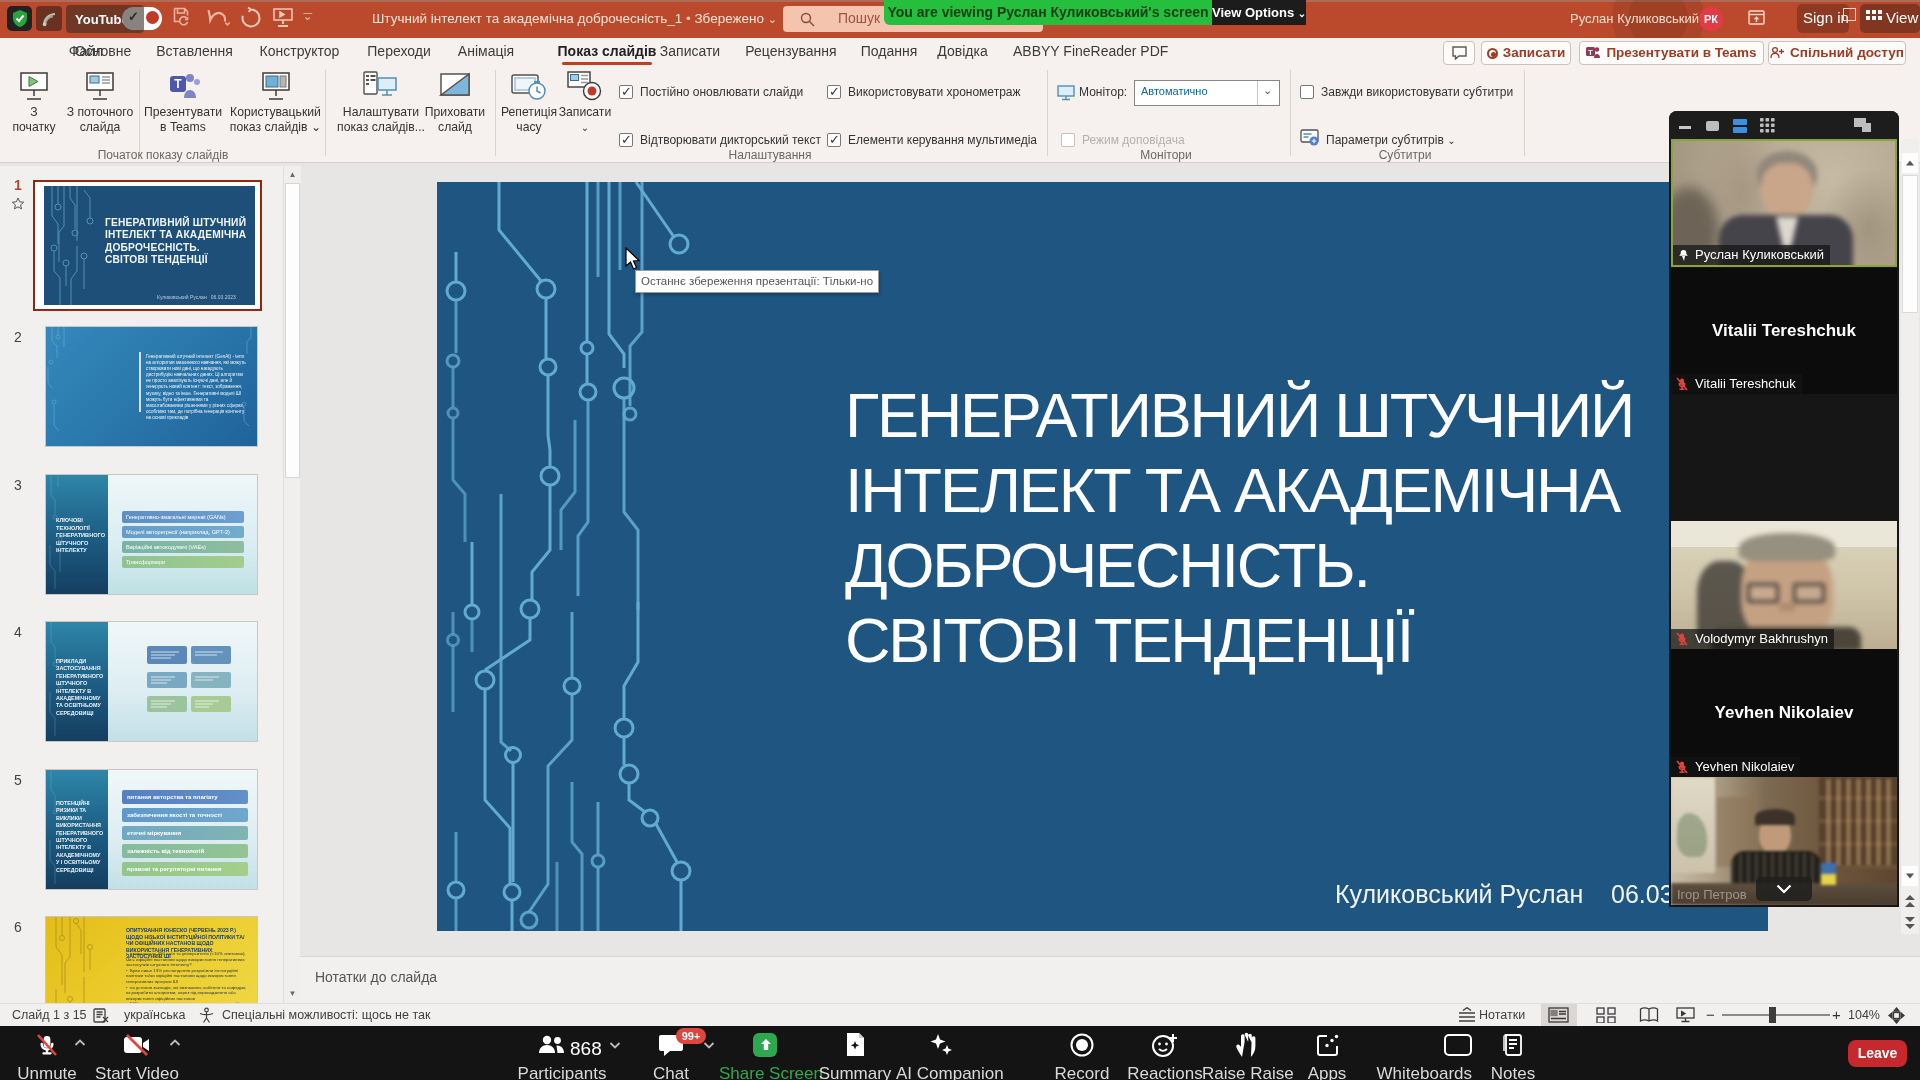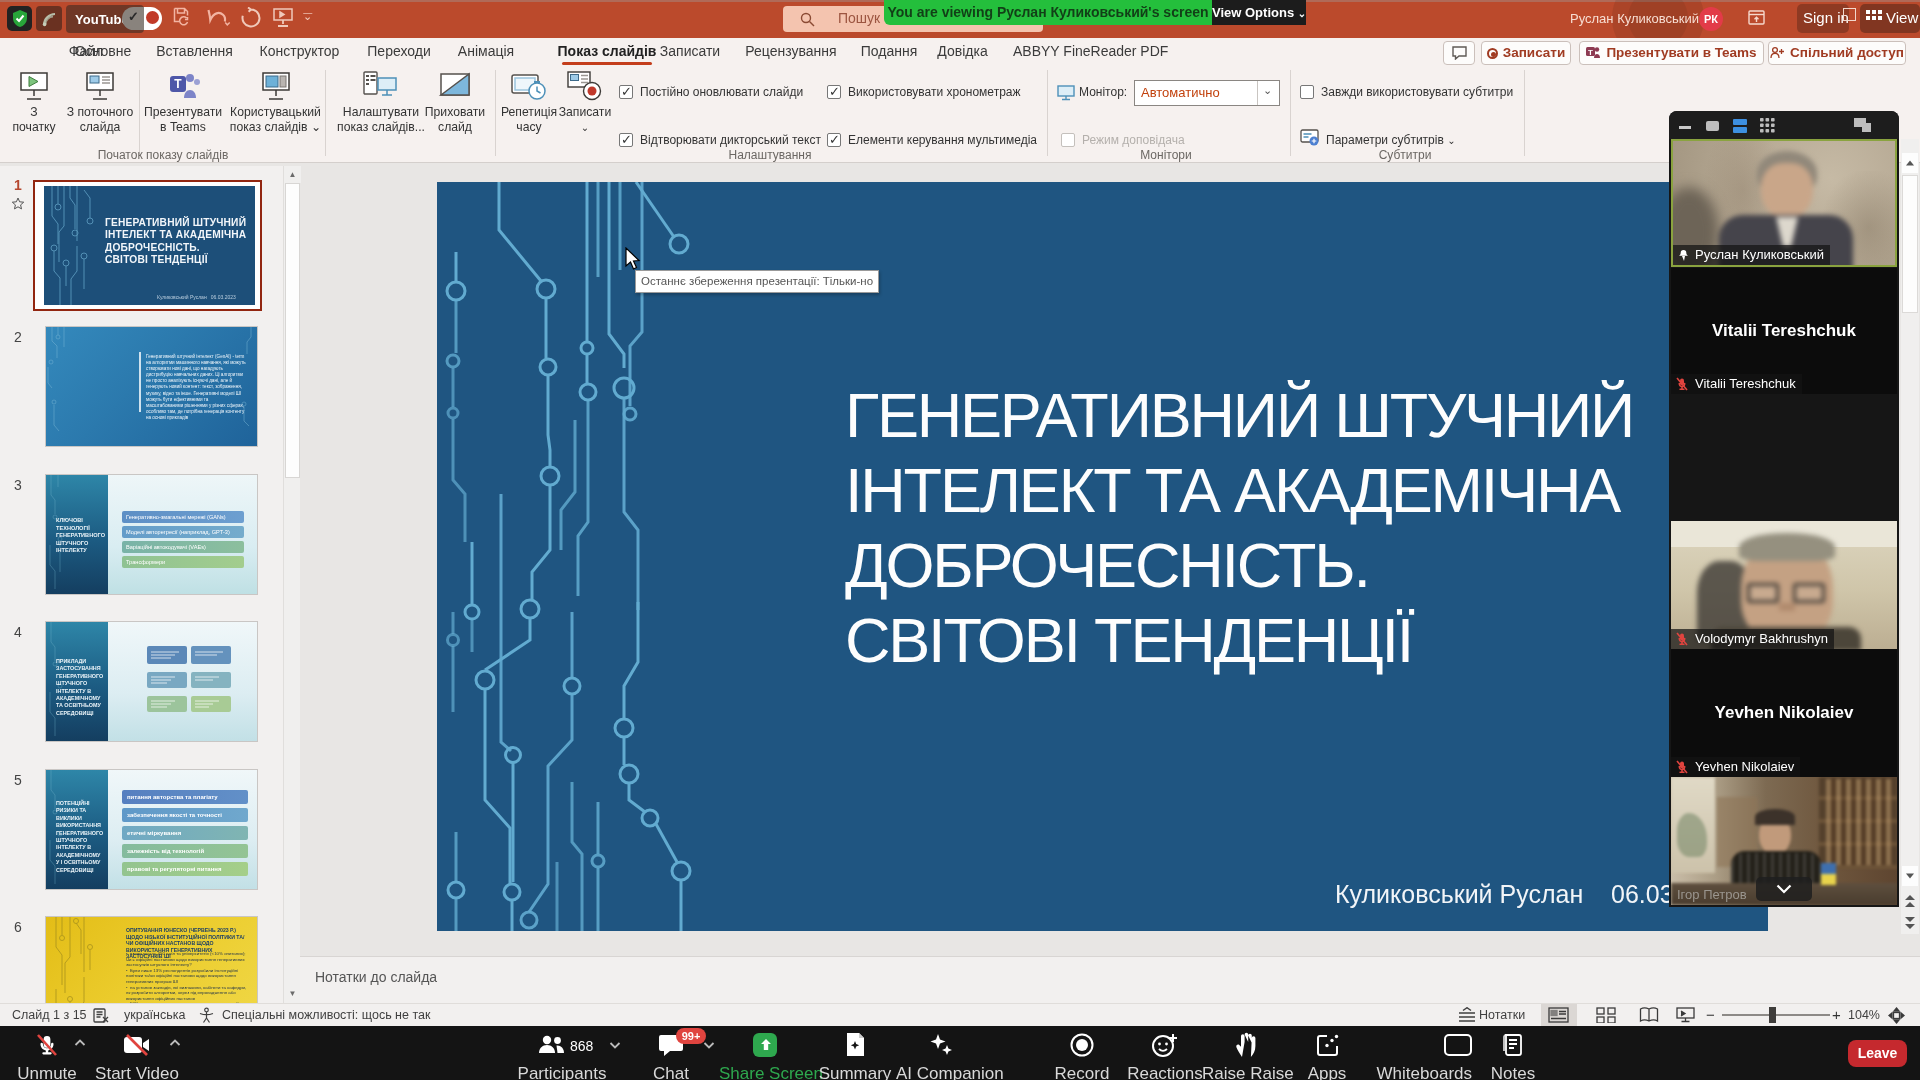--- a/index.html
+++ b/index.html
@@ -125,20 +125,21 @@
       </svg>
     <div class="qat" style="left:303px;top:10px;font-size:11px;">⌄<span style="position:relative;top:-4px;left:-9px;font-size:9px;">—</span></div>
 
     <div class="abs" style="left:783px;top:6px;width:260px;height:26px;background:#f4c4af;border-radius:4px;"></div>
     <svg class="abs" style="left:800px;top:12px;" width="15" height="15" viewBox="0 0 15 15">
         <circle cx="6" cy="6" r="4.5" stroke="#8a4a33" stroke-width="1.4" fill="none"></circle>
         <path d="M9.5 9.5 L14 14" stroke="#8a4a33" stroke-width="1.4"></path>
       </svg>
     <div class="abs" style="left:838px;top:10px;font-size:14px;color:#9c5540;">Пошук</div>
 
+    <div id="ptitle">Штучний інтелект та академічна доброчесність_1 <span style="color:#eebfae;">•</span> Збережено <span style="font-size:11px;">⌄</span></div>
 
     <div class="abs" style="left:1612px;top:-28px;width:92px;height:92px;border-radius:50%;background:rgba(60,25,15,.12);"></div>
     <div class="abs" style="left:1628px;top:-12px;width:60px;height:60px;border-radius:50%;background:rgba(60,25,15,.10);"></div>
     <div class="abs" style="left:1570px;top:11px;font-size:13px;color:#f7ddd2;">Руслан Куликовський</div>
     <div class="abs" style="left:1699px;top:7px;width:24px;height:24px;border-radius:50%;background:#e23b48;color:#fff;font-size:11px;font-weight:bold;text-align:center;line-height:24px;">РК</div>
     <svg class="abs" style="left:1748px;top:10px;" width="17" height="16" viewBox="0 0 17 16">
         <g stroke="#f6d9cd" stroke-width="1.4" fill="none">
           <rect x="1" y="1" width="15" height="13" rx="1"></rect>
           <path d="M1 4.5 h15"></path>
           <path d="M8.5 12 v-4.5 M6.5 9.3 l2 -2 l2 2"></path>
@@ -290,21 +291,21 @@
     <div class="rcheck" style="left:848px;top:67px;">Елементи керування мультимедіа</div>
 
     <svg class="abs" style="left:1057px;top:19px;" width="18" height="16" viewBox="0 0 18 16">
         <g stroke="#4d90b8" stroke-width="1.4" fill="#ddeef7">
           <rect x="1" y="1" width="16" height="10"></rect>
           <path d="M9 11 v3 M5 14.5 h8" fill="none"></path>
         </g>
       </svg>
     <div class="rcheck" style="left:1079px;top:19px;">Монітор:</div>
     <div class="abs" style="left:1134px;top:14px;width:146px;height:26px;background:#fff;border:1px solid #8a8682;"></div>
-    <div class="abs" style="left:1141px;top:19px;font-size:13px;color:#c2410c;">Автоматично</div>
+    <div class="abs" style="left:1141px;top:19px;font-size:11px;color:#0369a1;">Автоматично</div>
     <div class="abs" style="left:1257px;top:15px;width:22px;height:24px;border-left:1px solid #c9c5c1;"></div>
     <div class="abs" style="left:1263px;top:18px;font-size:11px;color:#555;">⌄</div>
     <div class="cbox" style="left:1061px;top:67px;border-color:#c4c0bc;"></div>
     <div class="rcheck" style="left:1082px;top:67px;color:#b4b0ac;">Режим доповідача</div>
 
     <div class="cbox" style="left:1300px;top:19px;"></div>
     <div class="rcheck" style="left:1321px;top:19px;">Завжди використовувати субтитри</div>
     <svg class="abs" style="left:1300px;top:63px;" width="20" height="18" viewBox="0 0 20 18">
         <rect x="1" y="1" width="17" height="12" rx="1.5" fill="#fff" stroke="#55514d" stroke-width="1.3"></rect>
         <g stroke="#4d90b8" stroke-width="1.6">
@@ -646,21 +647,21 @@
       </svg>
     <div class="zitem" style="left:516px;width:92px;">
       <svg style="margin-top:7px;margin-left:-22px;" width="30" height="24" viewBox="0 0 30 24">
           <g fill="#fff">
             <circle cx="11" cy="7" r="4.2"></circle>
             <path d="M3 20 c0-5 3.5-8 8-8 s8 3 8 8 z"></path>
             <circle cx="21.5" cy="7.5" r="3.4"></circle>
             <path d="M20.5 12.5 c4-.5 7.5 2.5 7.5 7.5 h-6.5"></path>
           </g>
         </svg>
-      <span style="position:absolute;top:12px;margin-left:4px;font-size:14px;color:#fff;">868</span>
+      <span style="position:absolute;top:12px;margin-left:4px;font-size:19px;color:#fff;">868</span>
       <div class="lbl">Participants</div>
     </div>
     <svg class="abs" style="left:609px;top:14px;" width="12" height="10" viewBox="0 0 12 10">
         <path d="M1.5 3 L6 7.5 L10.5 3" stroke="#bbb" stroke-width="1.8" fill="none"></path>
       </svg>
     <div class="zitem" style="left:626px;">
       <svg style="margin-top:8px;" width="26" height="23" viewBox="0 0 26 23">
           <path d="M3 1 h20 a2 2 0 0 1 2 2 v12 a2 2 0 0 1 -2 2 h-11 l-6 5 v-5 h-3 a2 2 0 0 1 -2-2 v-12 a2 2 0 0 1 2-2 z" fill="#fff"></path>
         </svg>
       <div class="lbl">Chat</div>

